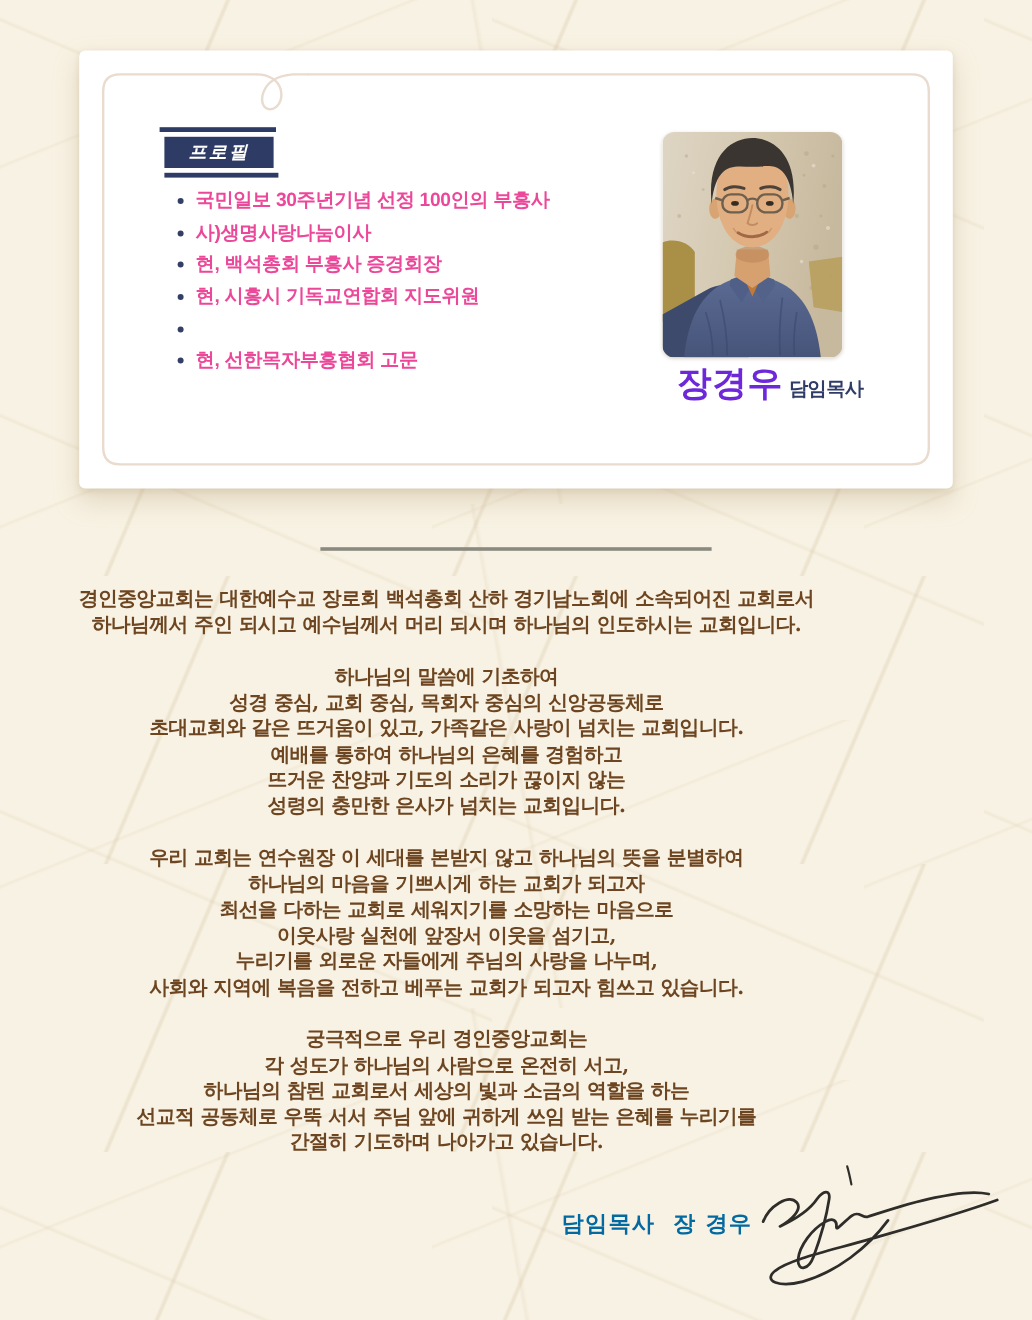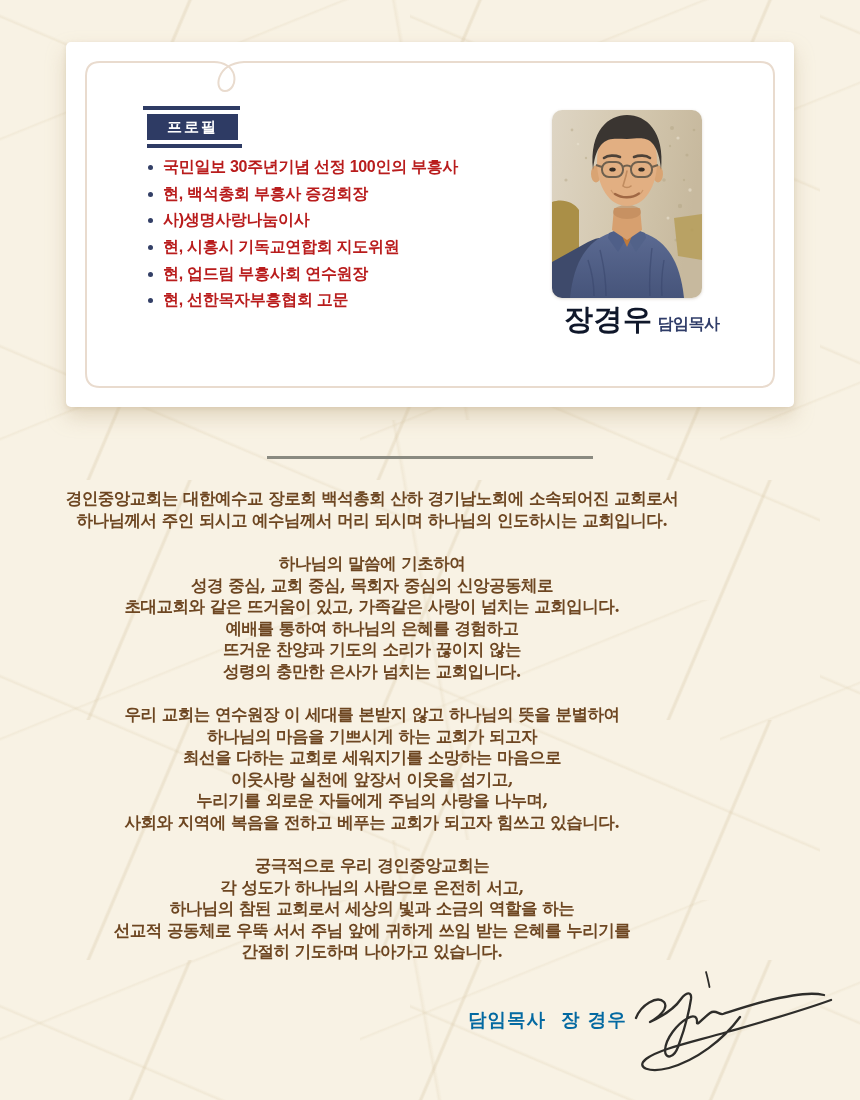--- a/index.html
+++ b/index.html
@@ -13,42 +13,42 @@
       linear-gradient(158deg, transparent 30.8%, rgba(225,212,184,.26) 31.2%, transparent 31.8%),
       linear-gradient(80deg, transparent 81%, rgba(216,199,165,.20) 81.4%, transparent 82%);
     background-size:290px 240px, 410px 330px, 360px 300px, 500px 420px;
   }
   .card{
     position:absolute;left:66px;top:42px;width:728px;height:365px;
     background:#ffffff;border-radius:5px;
     box-shadow:0 10px 20px rgba(190,168,132,.38), 0 2px 5px rgba(190,168,132,.28);
   }
   .card-border{position:absolute;left:0;top:0;width:728px;height:365px;pointer-events:none;}
-  .badge{position:absolute;left:77px;top:64px;width:99px;}
+  .badge{position:absolute;left:67px;top:64px;width:99px;font-style:italic;}
   .badge-bar{height:4px;background:#2e3b64;}
   .badge-bar.top{width:97px;margin-left:0;}
   .badge-box{
     margin-top:4px;margin-left:4px;width:91px;height:26px;background:#2e3b64;
     color:#ffffff;font-size:15px;font-weight:700;letter-spacing:2px;
     display:flex;align-items:center;justify-content:center;
   }
   .badge-bar.bottom{width:95px;margin-top:4px;margin-left:4px;}
   .profile-list{
     position:absolute;left:82px;top:112px;margin:0;padding:0;list-style:none;
-    color:#b91c1c;font-size:16px;font-weight:600;letter-spacing:-0.3px;
+    color:#ec4899;font-size:16px;font-weight:600;letter-spacing:-0.3px;
   }
   .profile-list li{height:26.7px;display:flex;align-items:center;}
   .dot{width:5px;height:5px;border-radius:50%;background:#333f66;margin-right:10px;flex:0 0 auto;}
   .photo{
     position:absolute;left:486px;top:68px;width:150px;height:188px;
     border-radius:10px;overflow:hidden;box-shadow:0 1px 3px rgba(120,100,70,.25);
   }
   .photo svg{display:block;}
   .name-row{position:absolute;left:498px;top:258px;display:flex;align-items:baseline;}
-  .pastor-name{font-size:29px;font-weight:800;color:#0f172a;letter-spacing:0.5px;}
+  .pastor-name{font-size:29px;font-weight:800;color:#6d28d9;letter-spacing:0.5px;}
   .pastor-title{font-size:16px;font-weight:600;color:#2f3c68;margin-left:5px;letter-spacing:-0.5px;}
   .divider{position:absolute;left:267px;top:456px;width:326px;height:2.5px;background:#8a8a80;}
   .greeting{
     position:absolute;left:0;top:488px;width:744px;text-align:center;
     font-family:"DejaVu Serif","Liberation Serif",serif;
     color:#6d4621;font-size:16.5px;line-height:21.5px;font-weight:600;letter-spacing:-0.5px;
   }
   .greeting p{margin:0 0 0 0;}
   .greeting p + p{margin-top:22px;}
   .line{white-space:nowrap;}
@@ -74,33 +74,32 @@
     <div class="badge-bar bottom"></div>
   </div>
 
   <ul class="profile-list">
     <li>
         <span class="dot"></span>
         <span>국민일보 30주년기념 선정 100인의 부흥사</span>
       </li>
     <li>
         <span class="dot"></span>
+        <span>사)생명사랑나눔이사</span>
+      </li>
+    <li>
+        <span class="dot"></span>
         <span>현, 백석총회 부흥사 증경회장</span>
       </li>
     <li>
         <span class="dot"></span>
-        <span>사)생명사랑나눔이사</span>
-      </li>
-    <li>
-        <span class="dot"></span>
         <span>현, 시흥시 기독교연합회 지도위원</span>
       </li>
     <li>
         <span class="dot"></span>
-        <span>현, 업드림 부흥사회 연수원장</span>
       </li>
     <li>
         <span class="dot"></span>
         <span>현, 선한목자부흥협회 고문</span>
       </li>
   </ul>
 
   <div class="photo">
     <svg viewBox="0 0 150 188" width="150" height="188" xmlns="http://www.w3.org/2000/svg">
       <defs>

